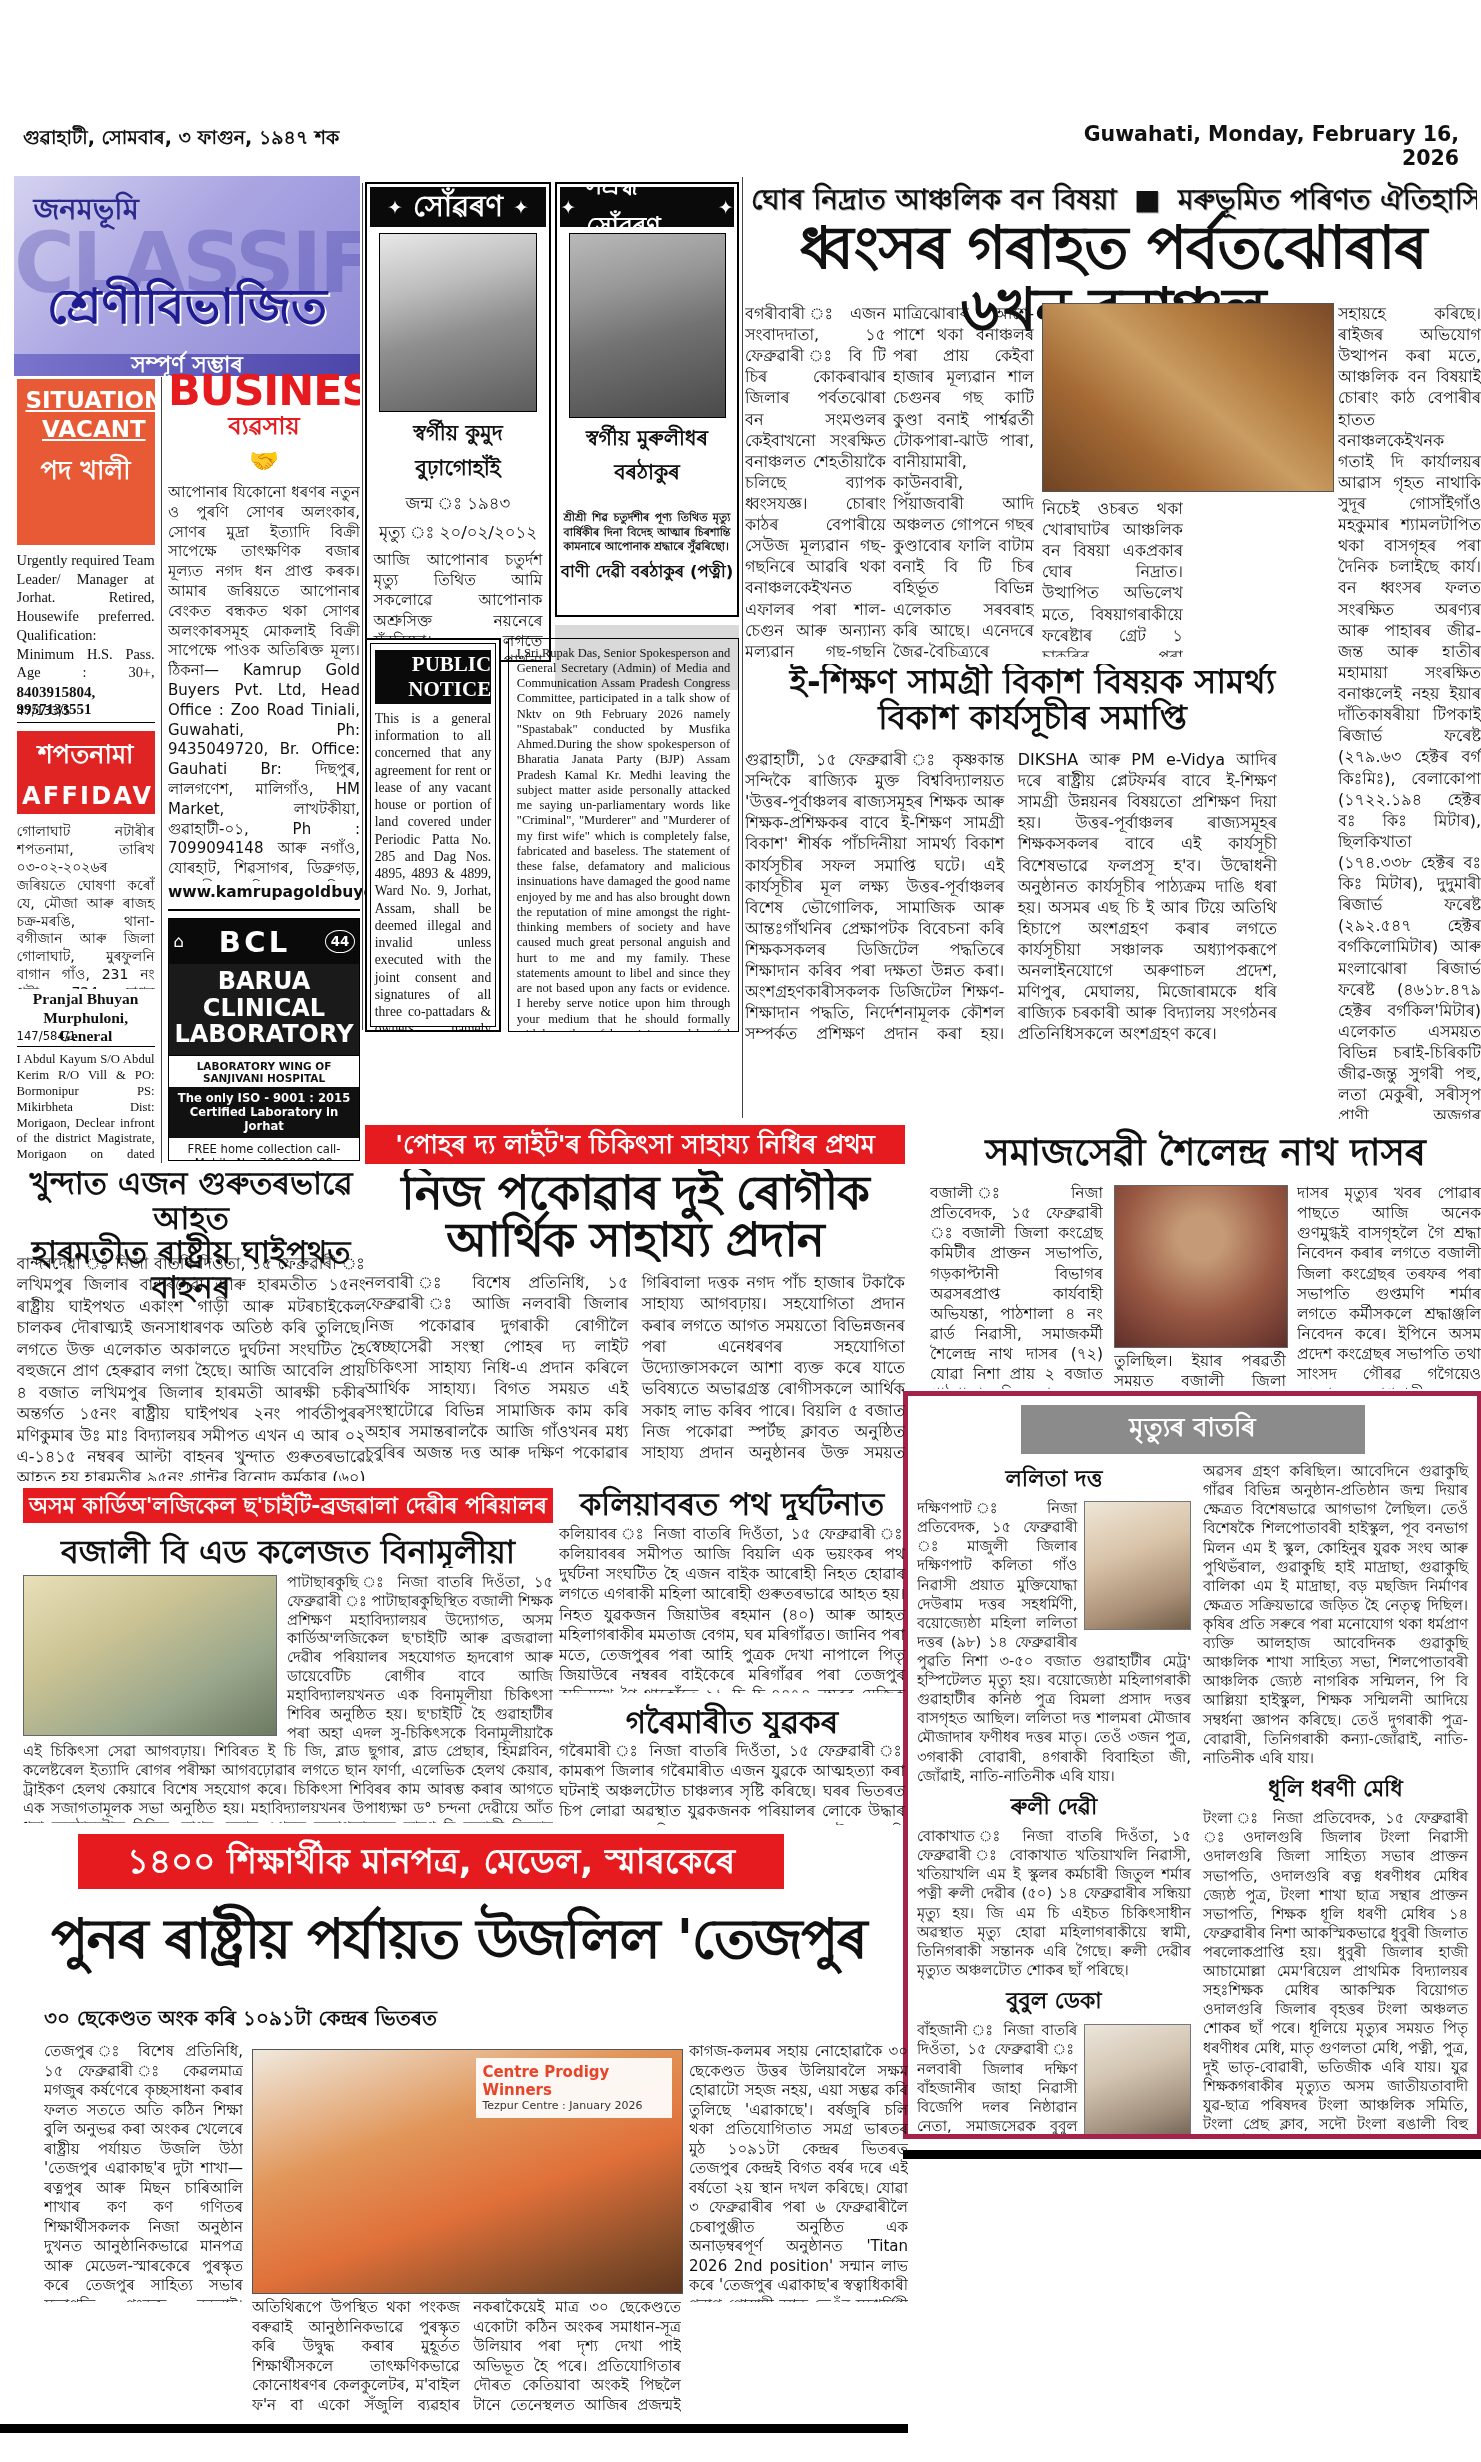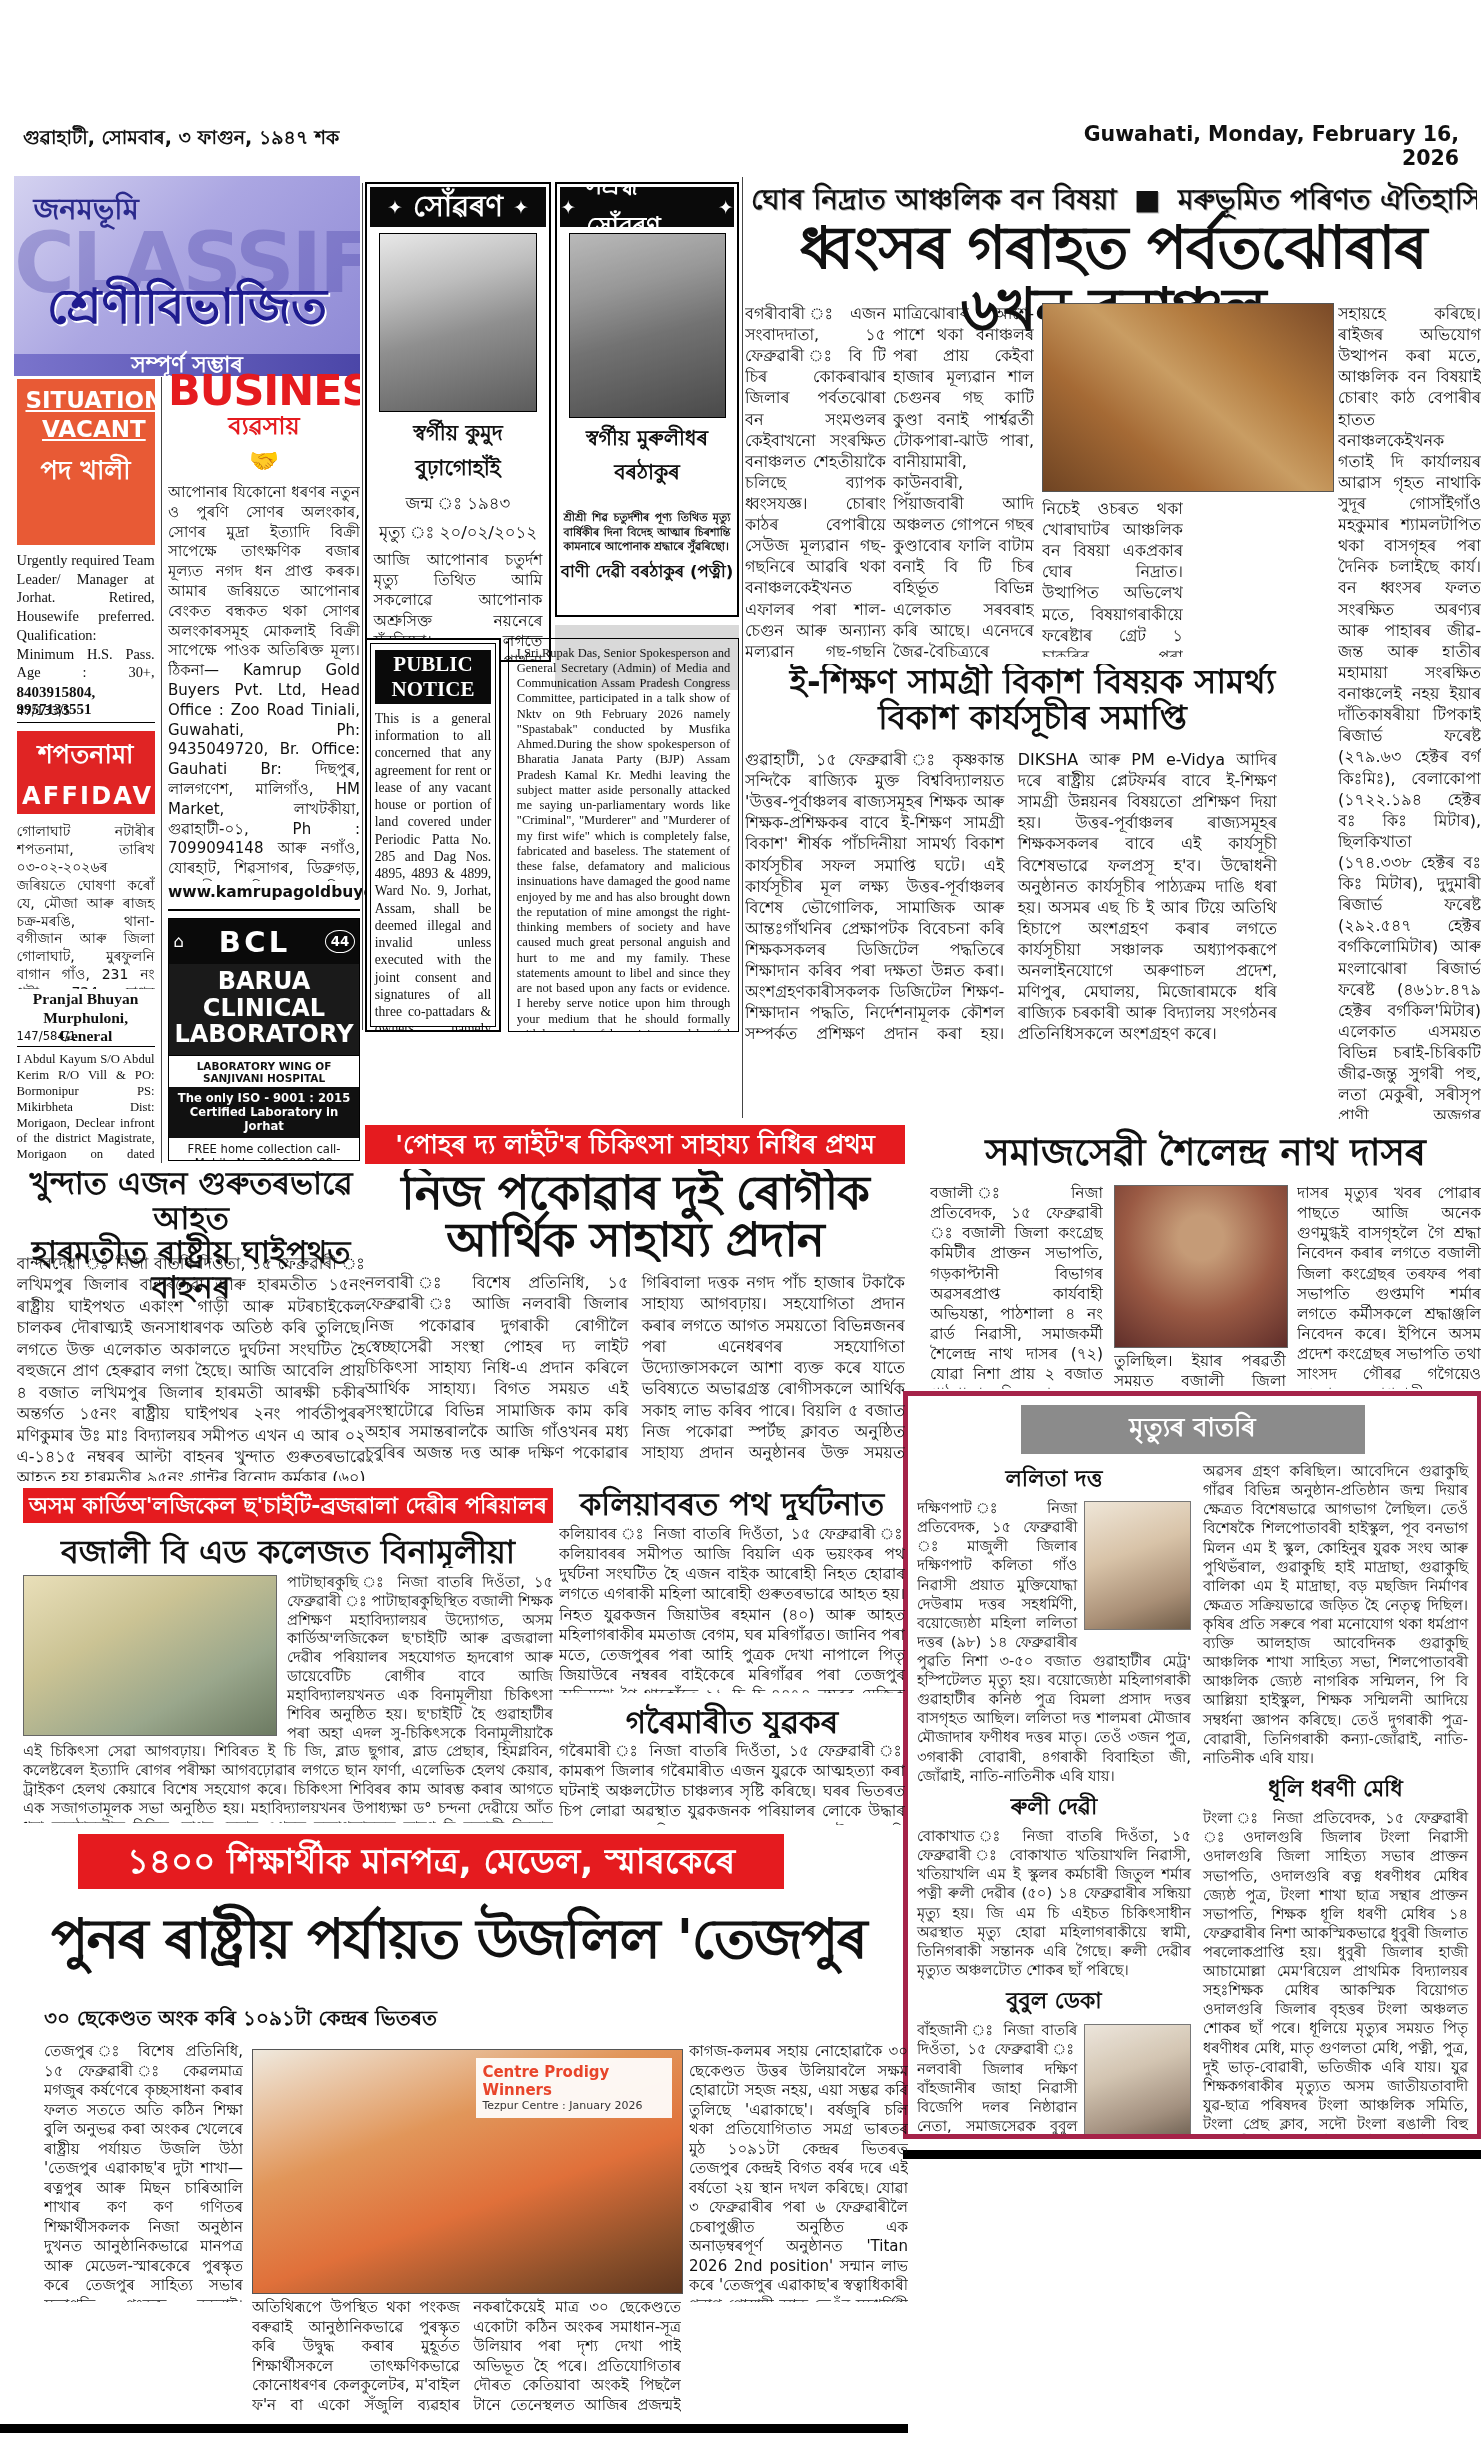--- a/index.html
+++ b/index.html
@@ -118,21 +118,21 @@
     <div class="photo ph-bw" style="margin:5.5px auto 0;width:155px;height:183px;border:1.1px solid #000;filter:brightness(0.8);"></div>
     <div class="b c" style="font-size:20.5px;margin-top:5.5px;">স্বৰ্গীয় মুৰুলীধৰ বৰঠাকুৰ</div>
     <div class="j" style="font-size:11px;line-height:1.3;margin-top:20px;padding:0 3.3px;font-weight:bold;">শ্ৰীশ্ৰী শিৱ চতুৰ্দশীৰ পূণ্য তিথিত মৃত্যু বাৰ্ষিকীৰ দিনা বিদেহ আত্মাৰ চিৰশান্তি কামনাৰে আপোনাক শ্ৰদ্ধাৰে সুঁৱৰিছো।</div>
     <div class="c b" style="font-size:16.6px;margin-top:4.4px;">বাণী দেৱী বৰঠাকুৰ (পত্নী)</div>
 
   </div>
 
   <div class="abs" style="left:555px;top:625px;width:184px;height:65px;background:#d9d9d9;"></div>
 
   <div class="abs clip" style="left:365px;top:638px;width:136px;height:394px;border:2.8px double #000;outline:1.7px solid #000;outline-offset:-6.6px;padding:10px 7.8px;box-sizing:border-box;background:#fff;">
-    <div class="serif b c" style="font-size:21px;background:#0a0a0a;color:#fff;padding:2.2px 0;">PUBLIC NOTICE</div>
+    <div class="serif b c" style="font-size:21px;background:#0a0a0a;color:#fff;padding:2.2px 0;text-align:right;">PUBLIC NOTICE</div>
     <div class="serif j" style="font-size:13.6px;line-height:1.27;margin-top:5.5px;">This is a general information to all concerned that any agreement for rent or lease of any vacant house or portion of land covered under Periodic Patta No. 285 and Dag Nos. 4895, 4893 &amp; 4899, Ward No. 9, Jorhat, Assam, shall be deemed illegal and invalid unless executed with the joint consent and signatures of all three co-pattadars &amp; owners, namely Borna Barooah, Sanjeeta Barooah, and Sandhan Prasad Barooah. Therefore, anybody dealing with the said property would be doing so at their own risk.</div>
 
   </div>
 
   <div class="abs clip" style="left:508px;top:638px;width:231px;height:394px;border:1.7px solid #000;padding:6.6px 7.8px;box-sizing:border-box;">
     <div class="serif j" style="font-size:12.5px;line-height:1.22;">I,Sri Rupak Das, Senior Spokesperson and General Secretary (Admin) of Media and Communication Assam Pradesh Congress Committee, participated in a talk show of Nktv on 9th February 2026 namely "Spastabak" conducted by Musfika Ahmed.During the show spokesperson of Bharatia Janata Party (BJP) Assam Pradesh Kamal Kr. Medhi leaving the subject matter aside personally attacked me saying un-parliamentary words like "Criminal", "Murderer" and "Murderer of my first wife" which is completely false, fabricated and baseless. The statement of these false, defamatory and malicious insinuations have damaged the good name enjoyed by me and has also brought down the reputation of mine amongst the right-thinking members of society and have caused much great personal anguish and hurt to me and my family. These statements amount to libel and since they are not based upon any facts or evidence. I hereby serve notice upon him through your medium that he should formally withdraw these false, vicious and hurtful statements and tender a formal and unqualified public apology to me for the same so that the harm which he has been caused to the reputation and character of me and my family in the minds of the right-thinking members of society which though can't be undone, can at least be restored. And also take note that if the needful is not done within a maximum period of 7 days from today, I shall be compelled to seek legal recourse in a court of law including but not limited to suing him for damages. In such an eventuality, he shall be held civilly and criminally responsible for all the costs and consequences thereon in accordance with the law. This is, however, without prejudice to all other rights and remedies available to me including but not limited to initiation of appropriate criminal proceedings against him.</div>
 
   </div>
 
   <div class="abs vrule" style="left:742px;top:177px;height:941px;"></div>

